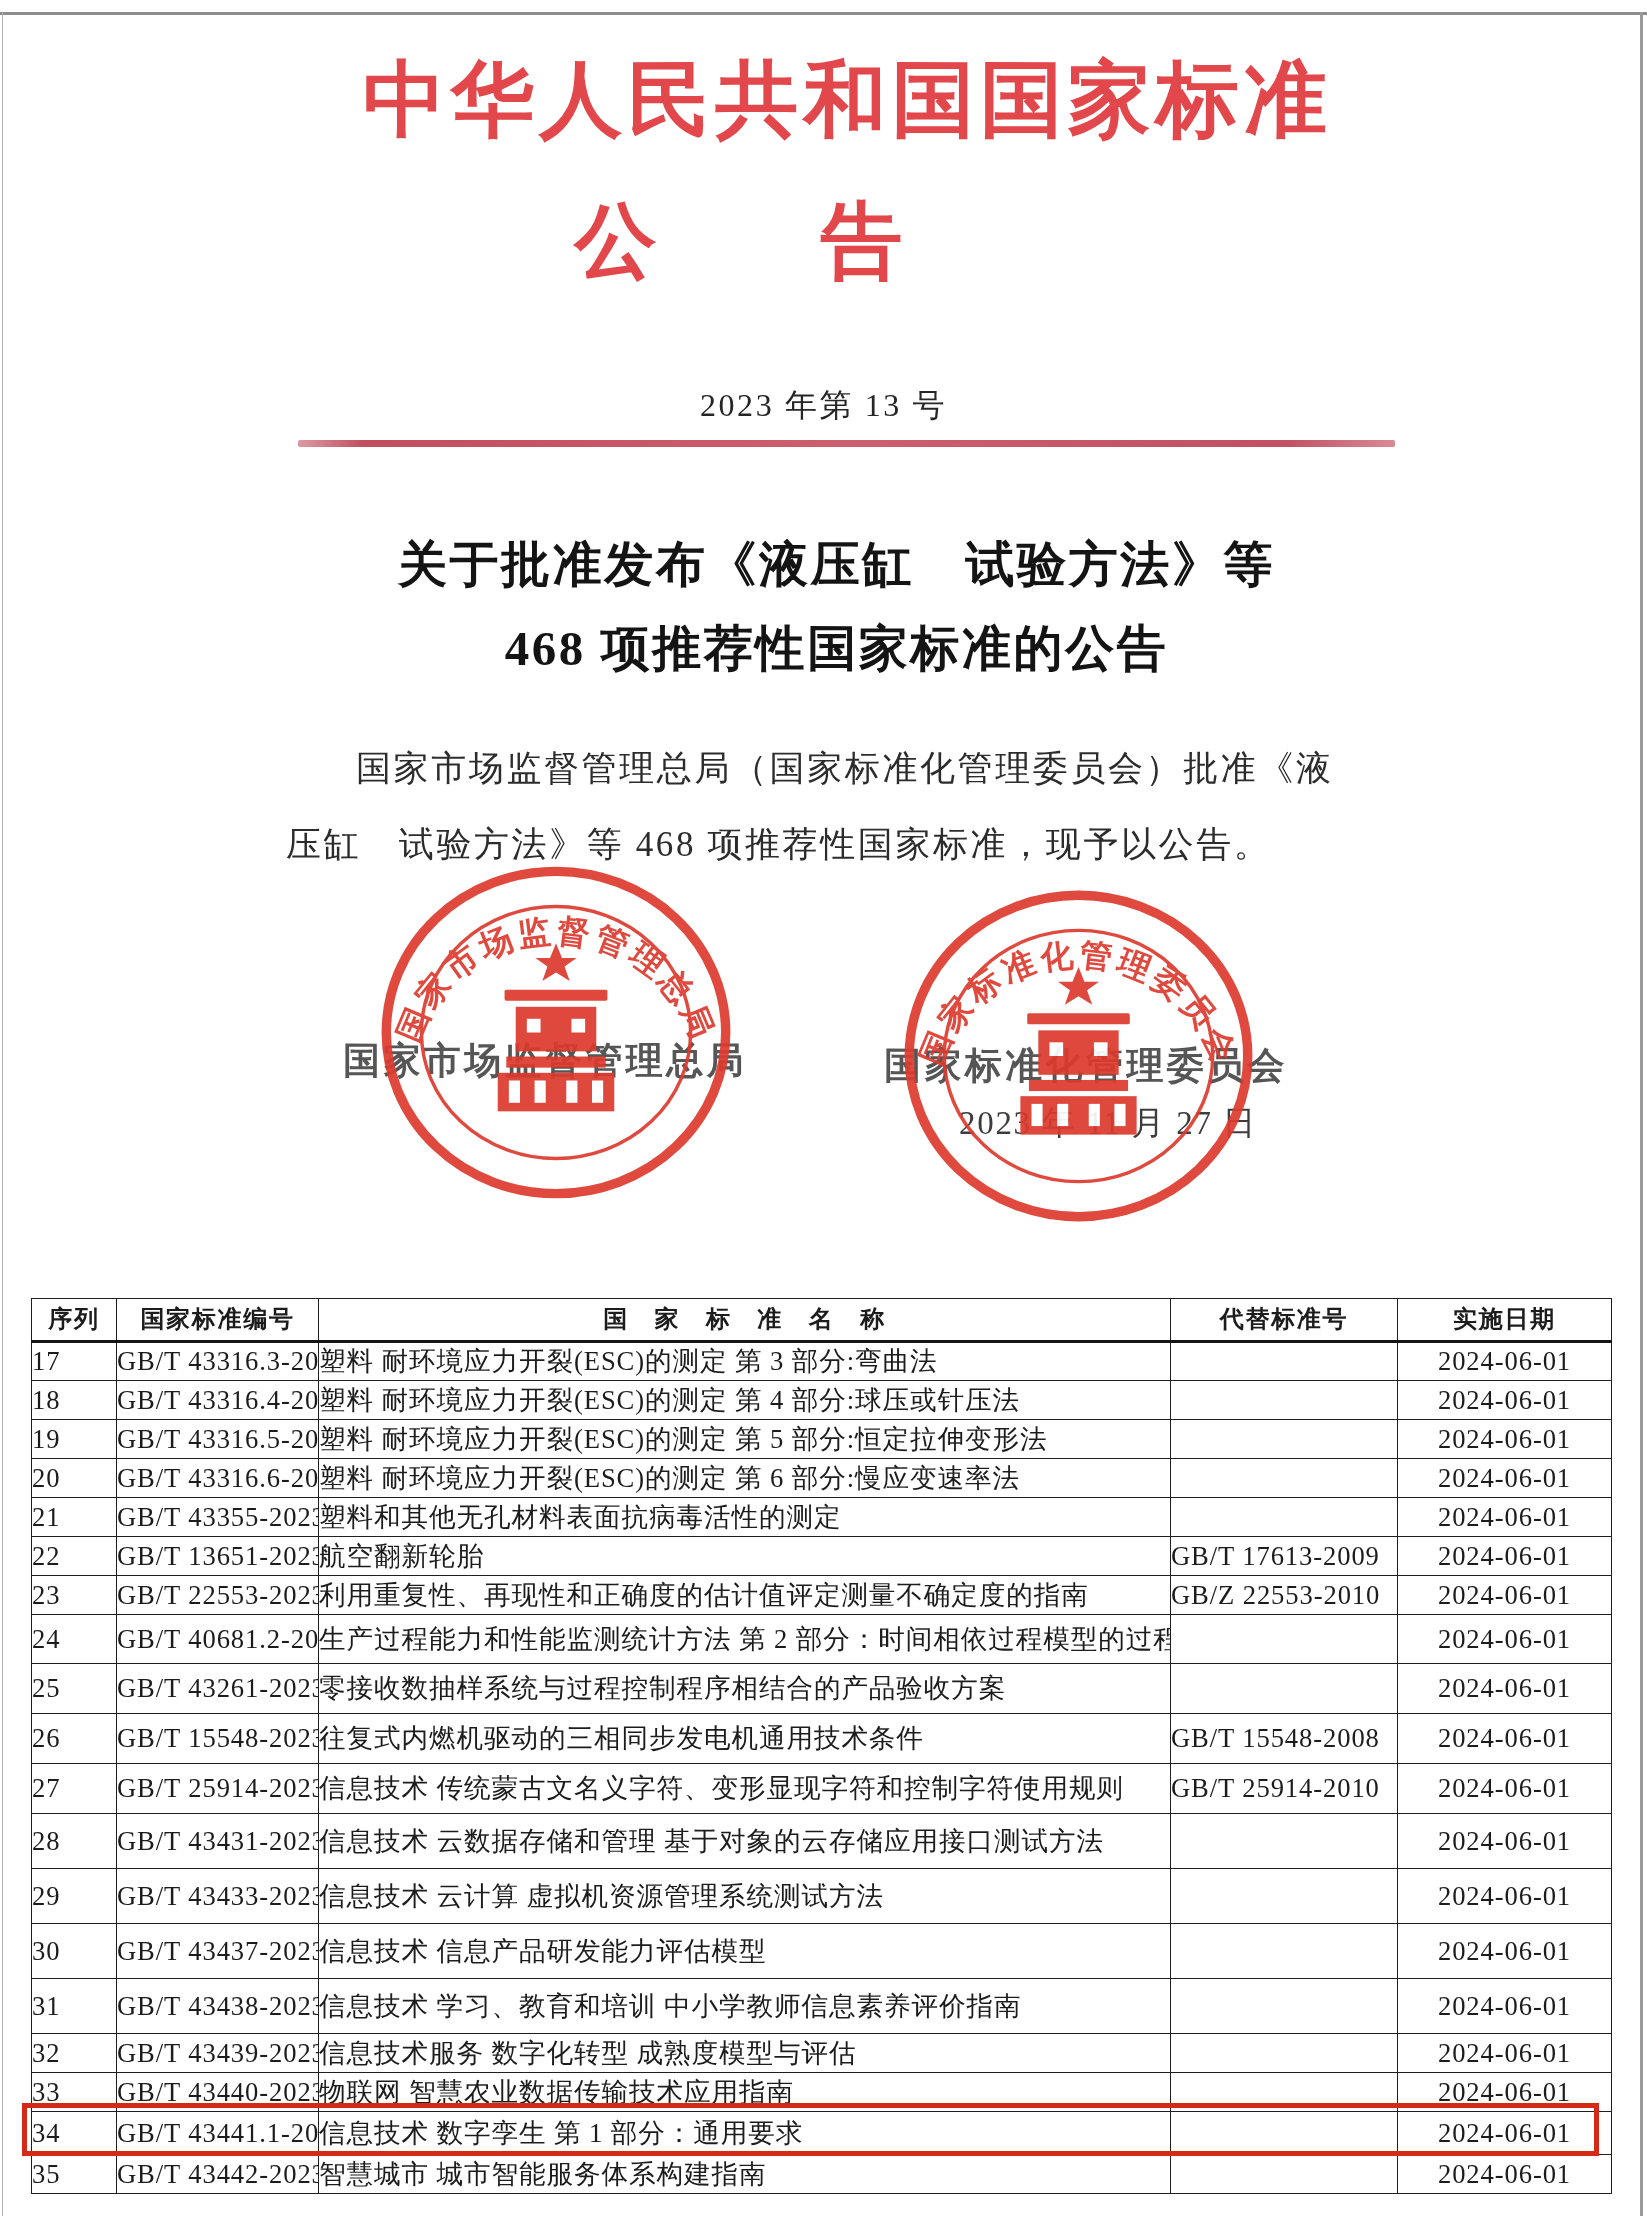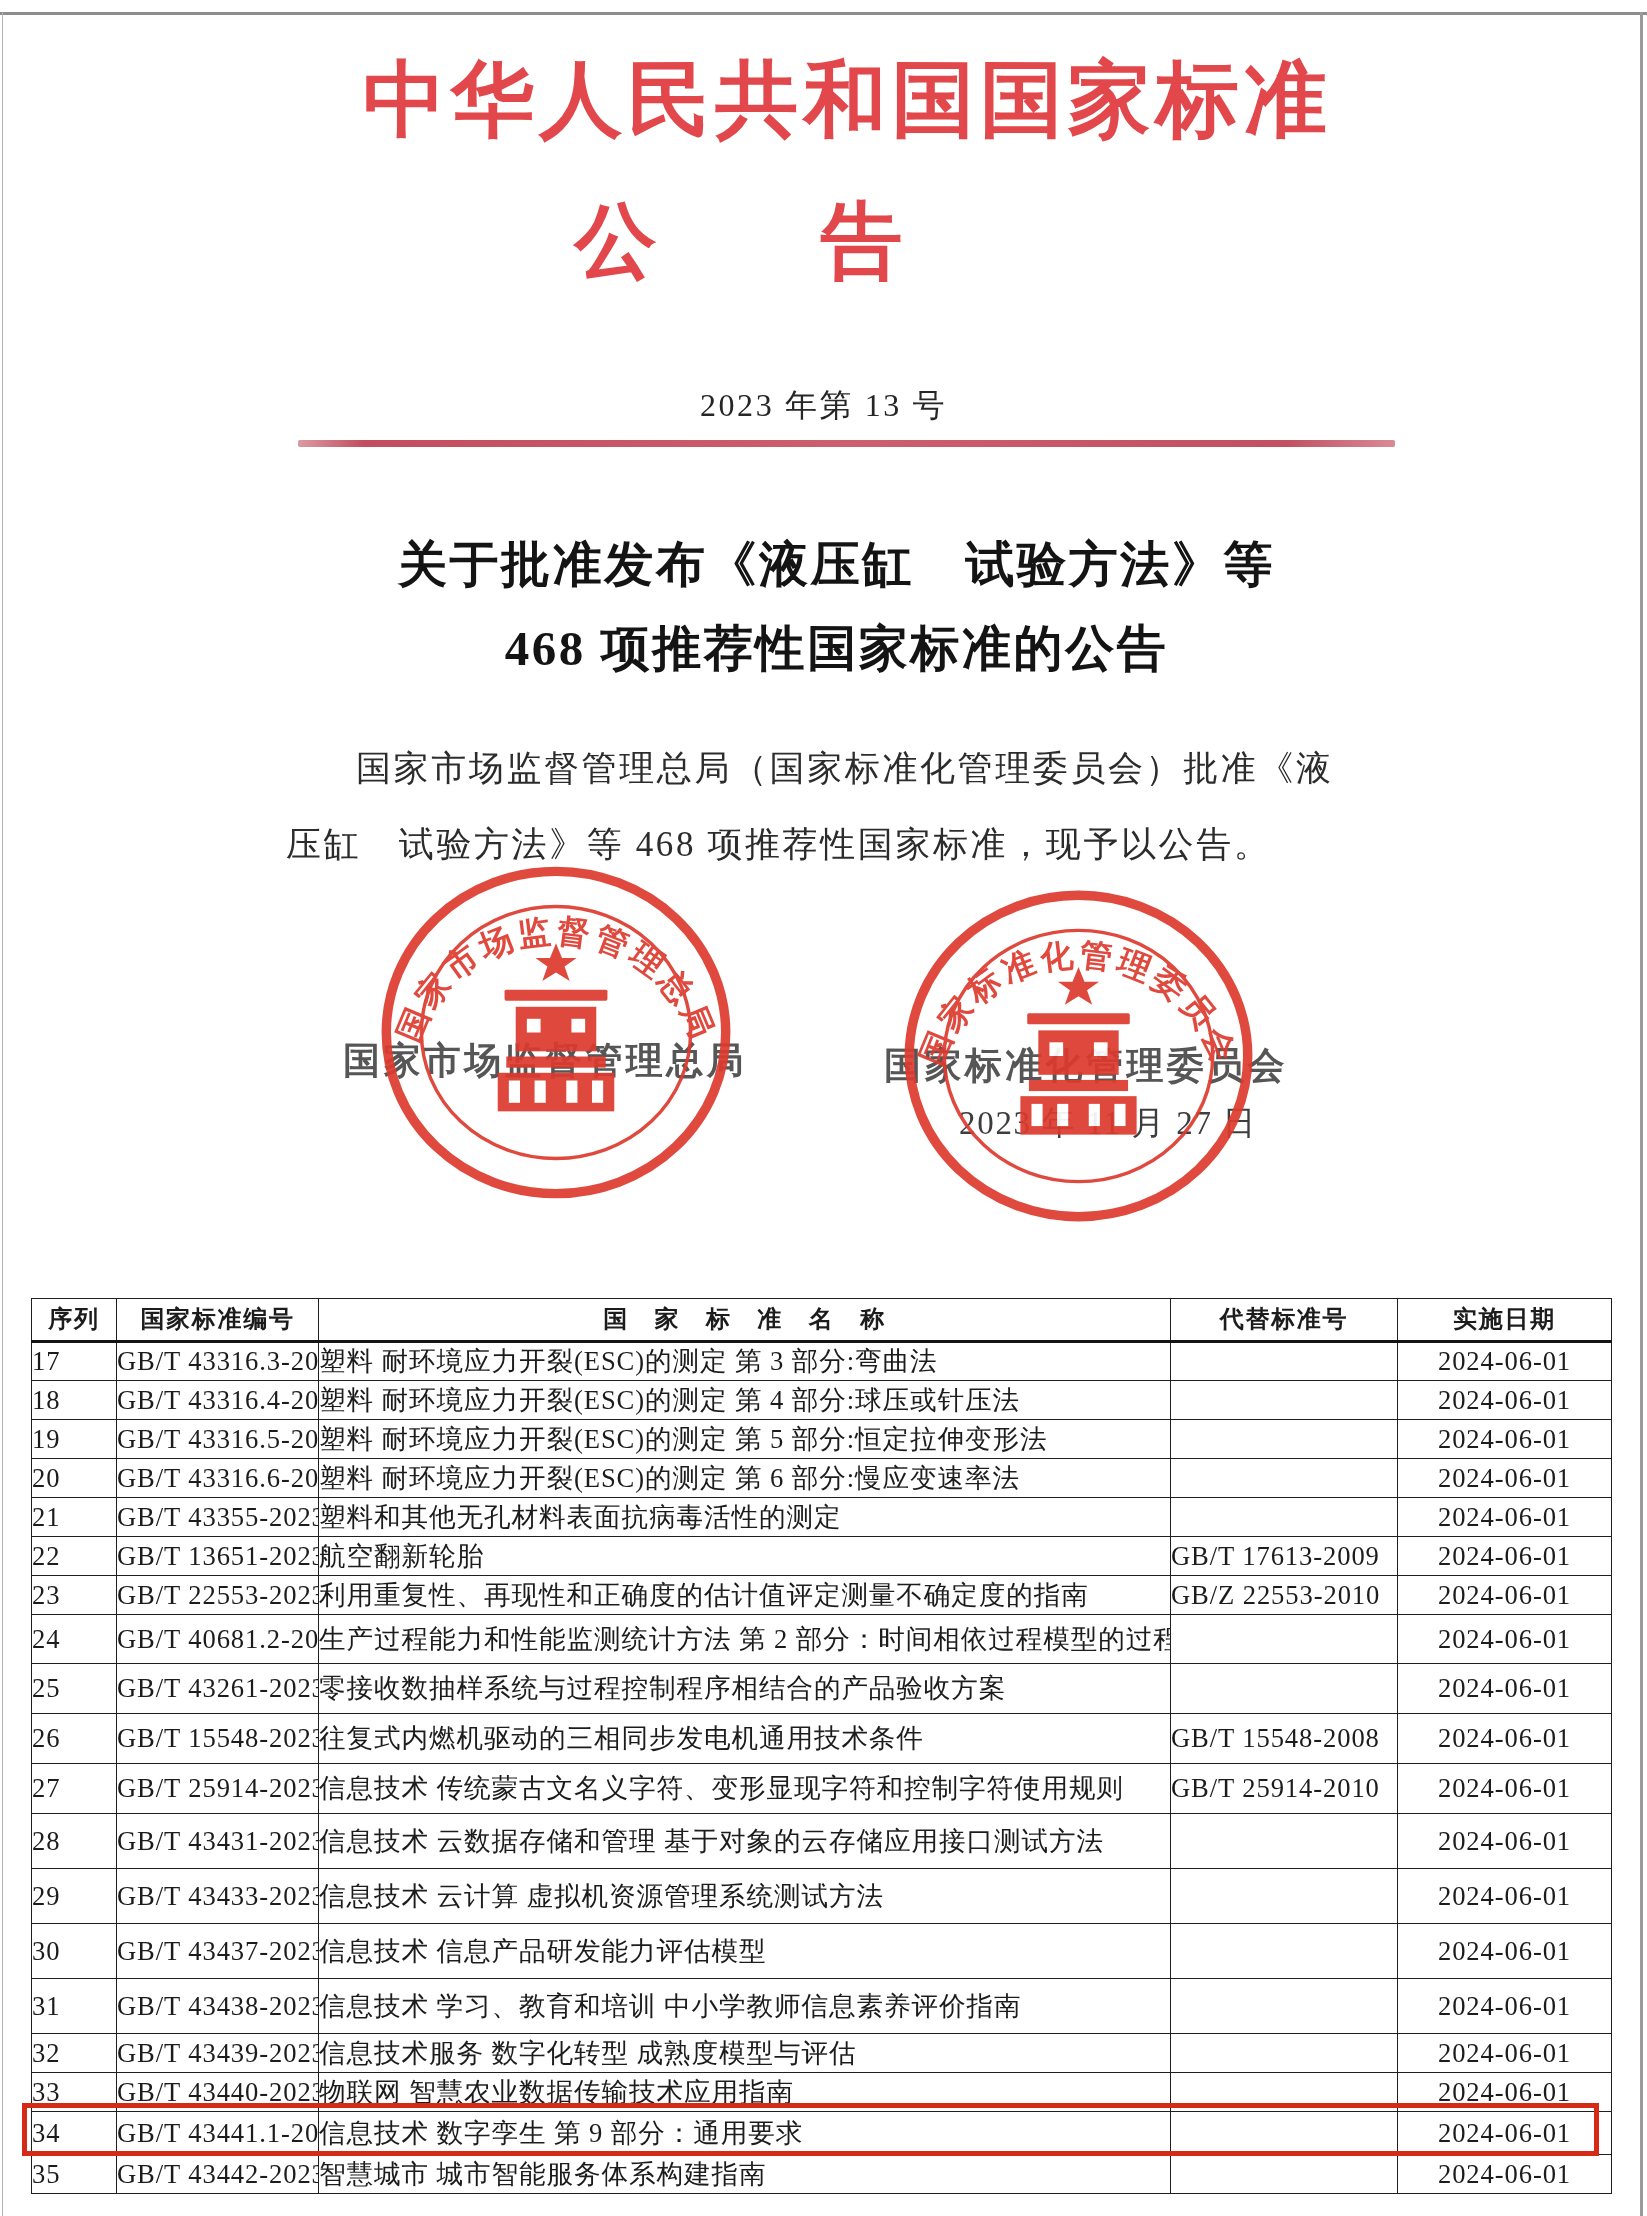--- a/index.html
+++ b/index.html
@@ -282,21 +282,21 @@
       <tr class="h46">
     <td class="c-seq">33</td>
     <td class="c-code">GB/T 43440-2023</td>
     <td class="c-name">物联网 智慧农业数据传输技术应用指南</td>
     <td class="c-repl"></td>
     <td class="c-date">2024-06-01</td>
   </tr>
       <tr class="h50">
     <td class="c-seq">34</td>
     <td class="c-code">GB/T 43441.1-2023</td>
-    <td class="c-name">信息技术 数字孪生 第 9 部分：通用要求</td>
+    <td class="c-name">信息技术 数字孪生 第 1 部分：通用要求</td>
     <td class="c-repl"></td>
     <td class="c-date">2024-06-01</td>
   </tr>
       <tr class="h46">
     <td class="c-seq">35</td>
     <td class="c-code">GB/T 43442-2023</td>
     <td class="c-name">智慧城市 城市智能服务体系构建指南</td>
     <td class="c-repl"></td>
     <td class="c-date">2024-06-01</td>
   </tr>

